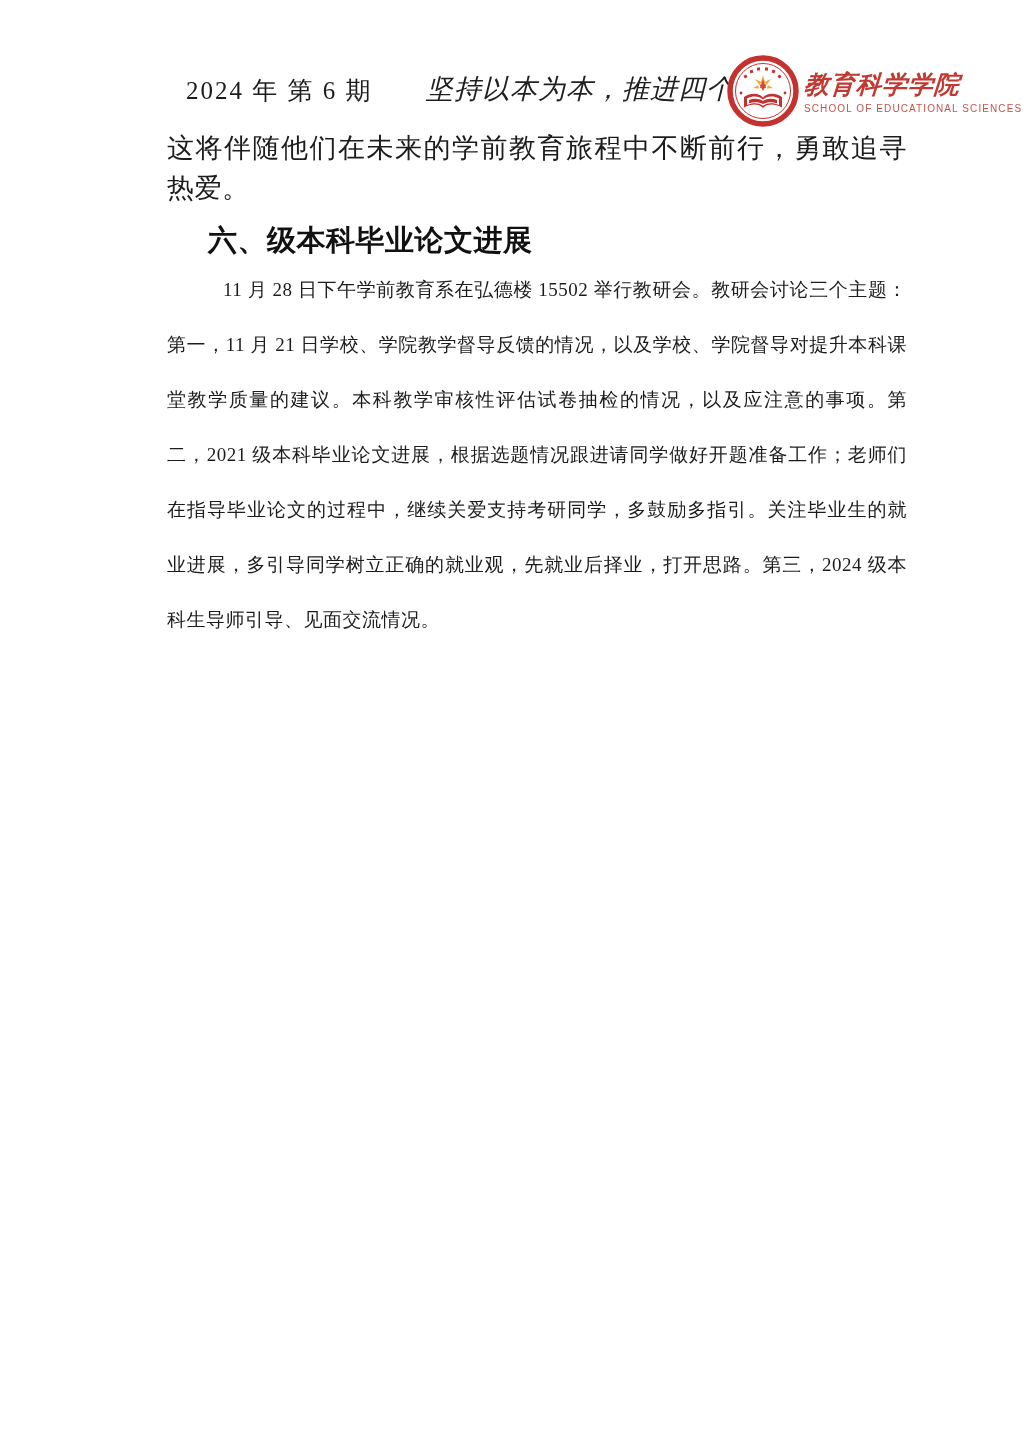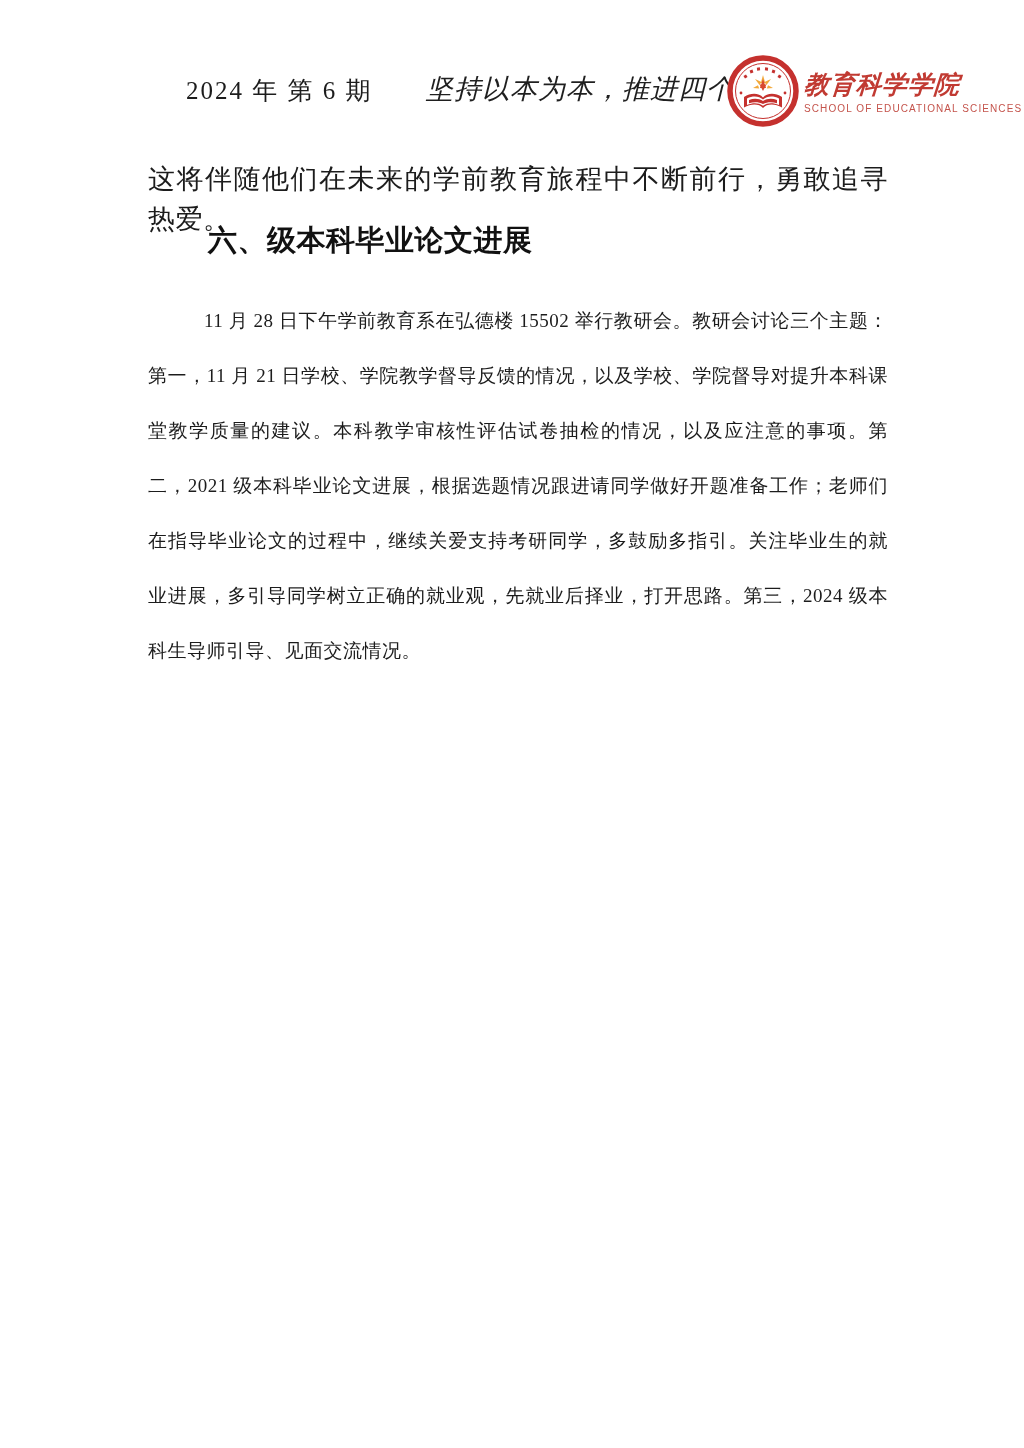--- a/index.html
+++ b/index.html
@@ -53,21 +53,21 @@
   }
   .logo-subtitle {
     margin-top: 2px;
     font-size: 10px;
     color: #c4534b;
     letter-spacing: 1.1px;
     white-space: nowrap;
     font-family: "Liberation Sans", "DejaVu Sans", sans-serif;
   }
   
-  .body-text { position: absolute; left: 148px; width: 740px; margin-top: 31px; }
+  .body-text { position: absolute; left: 167px; width: 740px; }
   .lead {
     top: 128px;
     font-size: 27px;
     line-height: 40px;
     letter-spacing: 0.5px;
     text-align: justify;
   }
   .section-heading {
     position: absolute;
     left: 152px; top: 221px;

